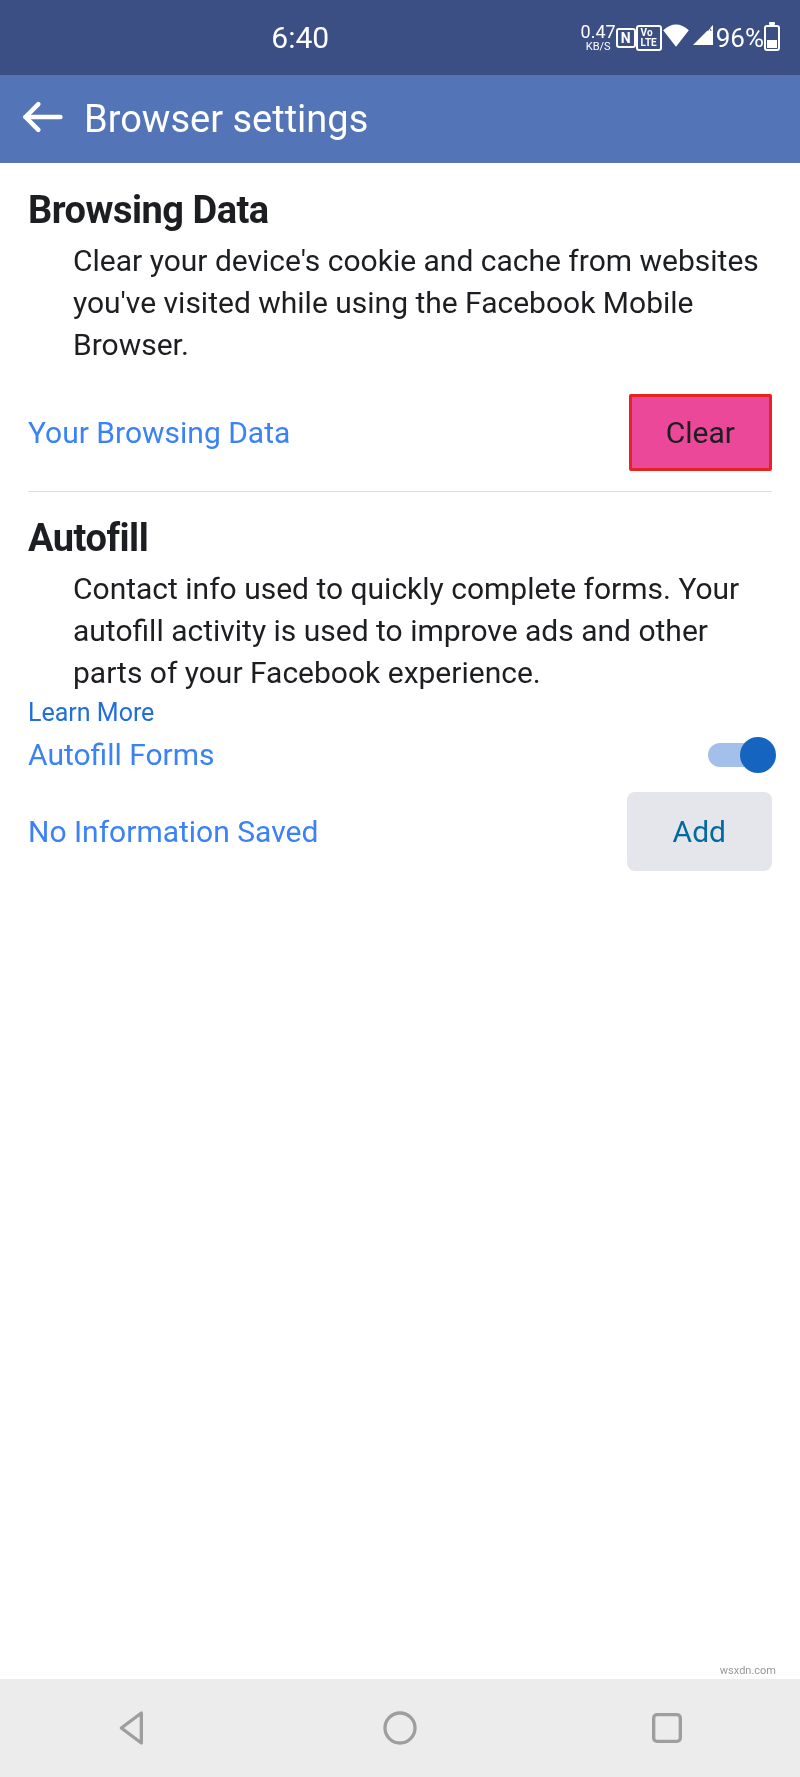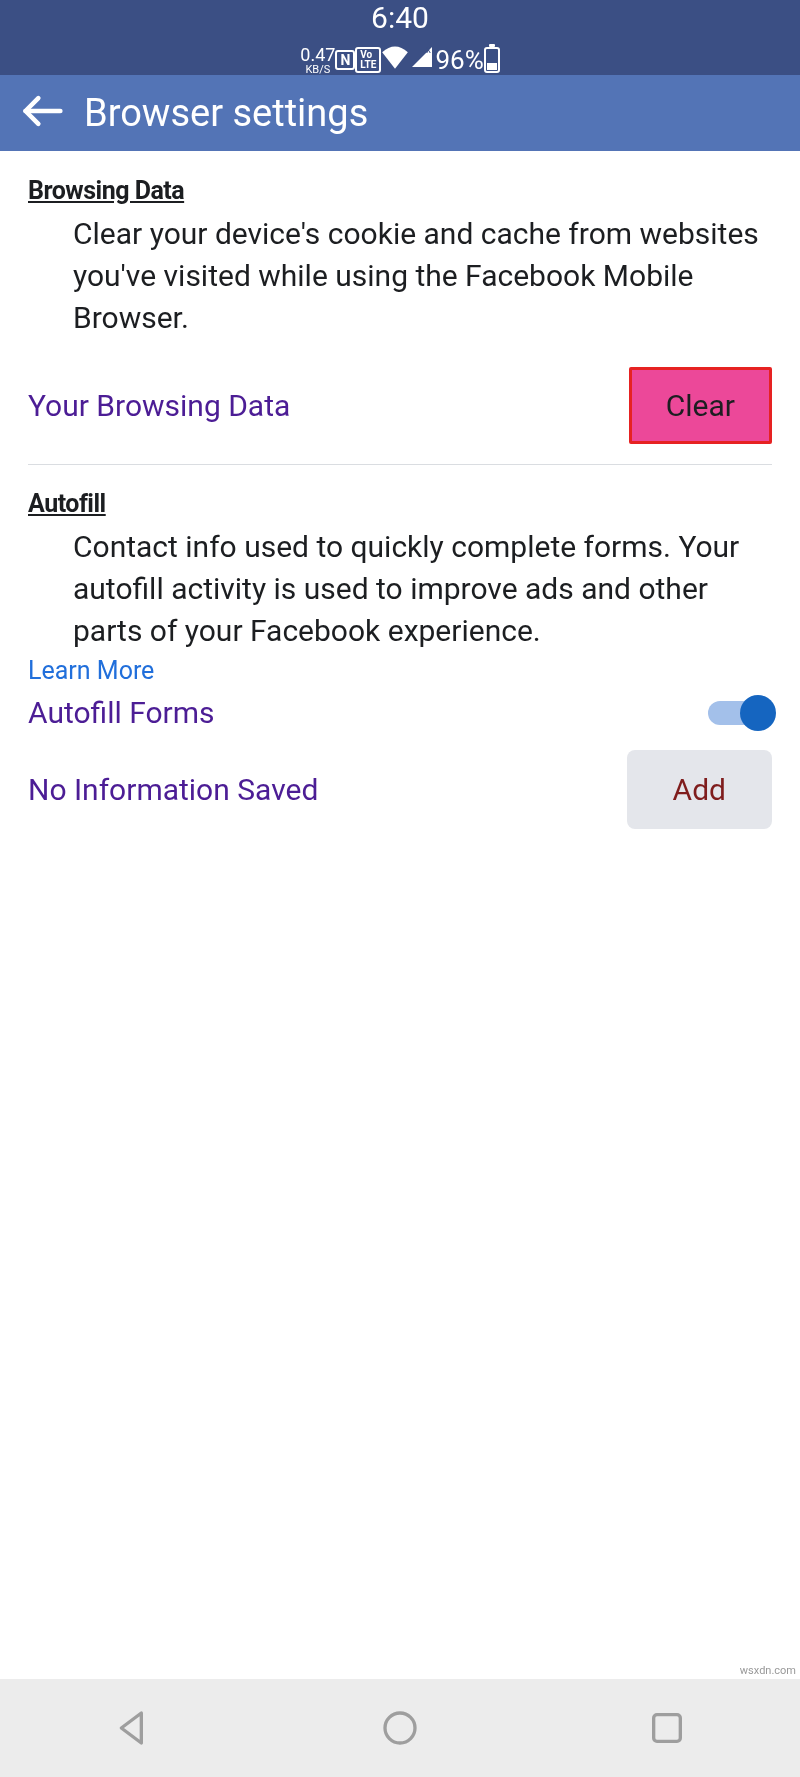--- a/index.html
+++ b/index.html
@@ -16,21 +16,20 @@
     }
     .status-bar {
       height: 75px;
       background: #3b4f84;
       display: flex;
       align-items: center;
       color: #fff;
       font-size: 28px;
       padding: 0 20px;
       justify-content: flex-start;
-      flex-direction: column;
     }
     .status-left {
       flex: 1;
       text-align: center;
     }
     .status-time {
       font-size: 30px;
       font-weight: 400;
     }
     .status-right {
@@ -81,64 +80,63 @@
     .battery-icon::after {
       content: '';
       position: absolute;
       bottom: 1px;
       left: 1px;
       right: 1px;
       height: 34%;
       background: #fff;
     }
     .app-bar {
-      height: 76px;
+      height: 88px;
       background: #5374b6;
       display: flex;
       align-items: center;
       padding: 0 20px;
       gap: 20px;
     }
     .back-arrow svg {
       width: 44px;
       height: 44px;
     }
     .app-title {
       color: #fff;
       font-size: 38px;
       font-weight: 400;
     }
     .content {
       padding: 25px 28px;
       background: #fff;
     }
     .section-title {
-      font-size: 25px;
+      font-size: 38px;
       font-weight: 700;
       color: #1c1e21;
       margin-bottom: 8px;
       letter-spacing: -0.5px;
-      text-decoration: underline;
     }
     .section-desc {
       font-size: 30px;
       color: #1c1e21;
       line-height: 1.4;
       margin-bottom: 28px;
       margin-left: 45px;
     }
     .row {
       display: flex;
       align-items: center;
       justify-content: space-between;
       margin-bottom: 20px;
     }
     .row-label {
       font-size: 30px;
-      color: #4c1d95;
+      color: #3b82f6;
     }
     .clear-btn {
       background: #ec4899;
       border: 3px solid #e62222;
       color: #1c1e21;
       font-size: 30px;
       padding: 18px 34px;
       border-radius: 2px;
       cursor: pointer;
     }
@@ -176,21 +174,21 @@
       right: -4px;
       top: -2px;
       width: 36px;
       height: 36px;
       background: #1565c0;
       border-radius: 50%;
     }
     .add-btn {
       background: #e4e6eb;
       border: none;
-      color: #7f1d1d;
+      color: #0369a1;
       font-size: 30px;
       padding: 22px 46px;
       border-radius: 8px;
       cursor: pointer;
     }
     .nav-bar {
       position: absolute;
       bottom: 0;
       left: 0;
       right: 0;
@@ -208,21 +206,21 @@
       background: none;
       border: none;
       cursor: pointer;
       display: flex;
       align-items: center;
       justify-content: center;
     }
     .watermark {
       position: absolute;
       bottom: 100px;
-      right: 4px;
+      right: 24px;
       font-size: 11px;
       color: #999;
     }
   </style>
 </head>
 <body>
 
 <div class="status-bar">
   <div class="status-left">
     <span class="status-time">6:40</span>

